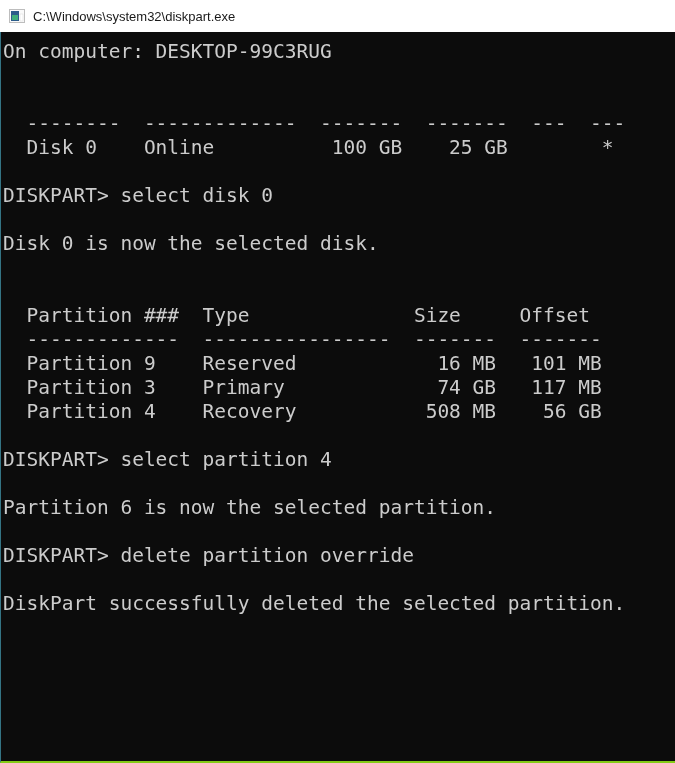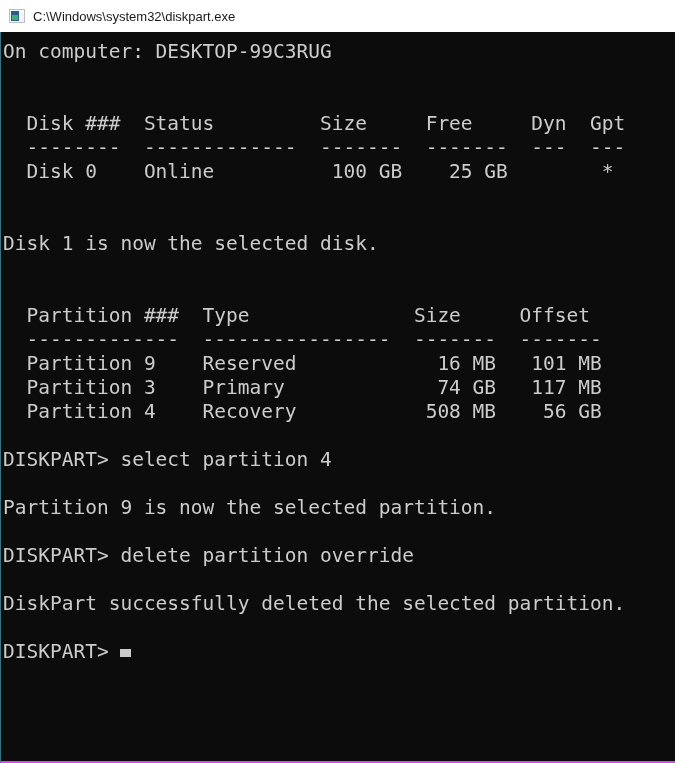--- a/index.html
+++ b/index.html
@@ -34,21 +34,21 @@
   .console {
     flex: 1;
     background: #0c0c0c;
     color: #cccccc;
     font-family: "DejaVu Sans Mono", "Liberation Mono", monospace;
     font-size: 19.5px;
     line-height: 24px;
     padding: 8px 0 0 2px;
     overflow: hidden;
     border-left: 1px solid #347484;
-    border-bottom: 2px solid #d946ef;
+    border-bottom: 2px solid #84cc16;
     cursor: text;
   }
   .line {
     height: 24px;
     white-space: pre;
   }
   .cursor {
     display: inline-block;
     width: 11px;
     height: 8px;
@@ -70,38 +70,37 @@
         <rect x="11" y="6" width="3" height="7" fill="#ffffff" stroke="#d9d9d9" stroke-width="0.5"></rect>
       </svg>
     </span>
     <span class="title">C:\Windows\system32\diskpart.exe</span>
   </div>
 
   <div class="console">
       <div class="line">On computer: DESKTOP-99C3RUG</div>
       <div class="line"></div>
       <div class="line"></div>
-      <div class="line">  Disk ###  Status         Size     Free     Dyn  Gpt</div>
       <div class="line">  --------  -------------  -------  -------  ---  ---</div>
       <div class="line">  Disk 0    Online          100 GB    25 GB        *</div>
       <div class="line"></div>
+      <div class="line">DISKPART&gt; select disk 0</div>
       <div class="line"></div>
-      <div class="line">Disk 1 is now the selected disk.</div>
+      <div class="line">Disk 0 is now the selected disk.</div>
       <div class="line"></div>
       <div class="line"></div>
       <div class="line">  Partition ###  Type              Size     Offset</div>
       <div class="line">  -------------  ----------------  -------  -------</div>
       <div class="line">  Partition 9    Reserved            16 MB   101 MB</div>
       <div class="line">  Partition 3    Primary             74 GB   117 MB</div>
       <div class="line">  Partition 4    Recovery           508 MB    56 GB</div>
       <div class="line"></div>
       <div class="line">DISKPART&gt; select partition 4</div>
       <div class="line"></div>
-      <div class="line">Partition 9 is now the selected partition.</div>
+      <div class="line">Partition 6 is now the selected partition.</div>
       <div class="line"></div>
       <div class="line">DISKPART&gt; delete partition override</div>
       <div class="line"></div>
       <div class="line">DiskPart successfully deleted the selected partition.</div>
       <div class="line"></div>
-      <div class="line">DISKPART&gt; <span class="cursor"></span></div>
     </div>
 
 </div>
 
 </body></html>

